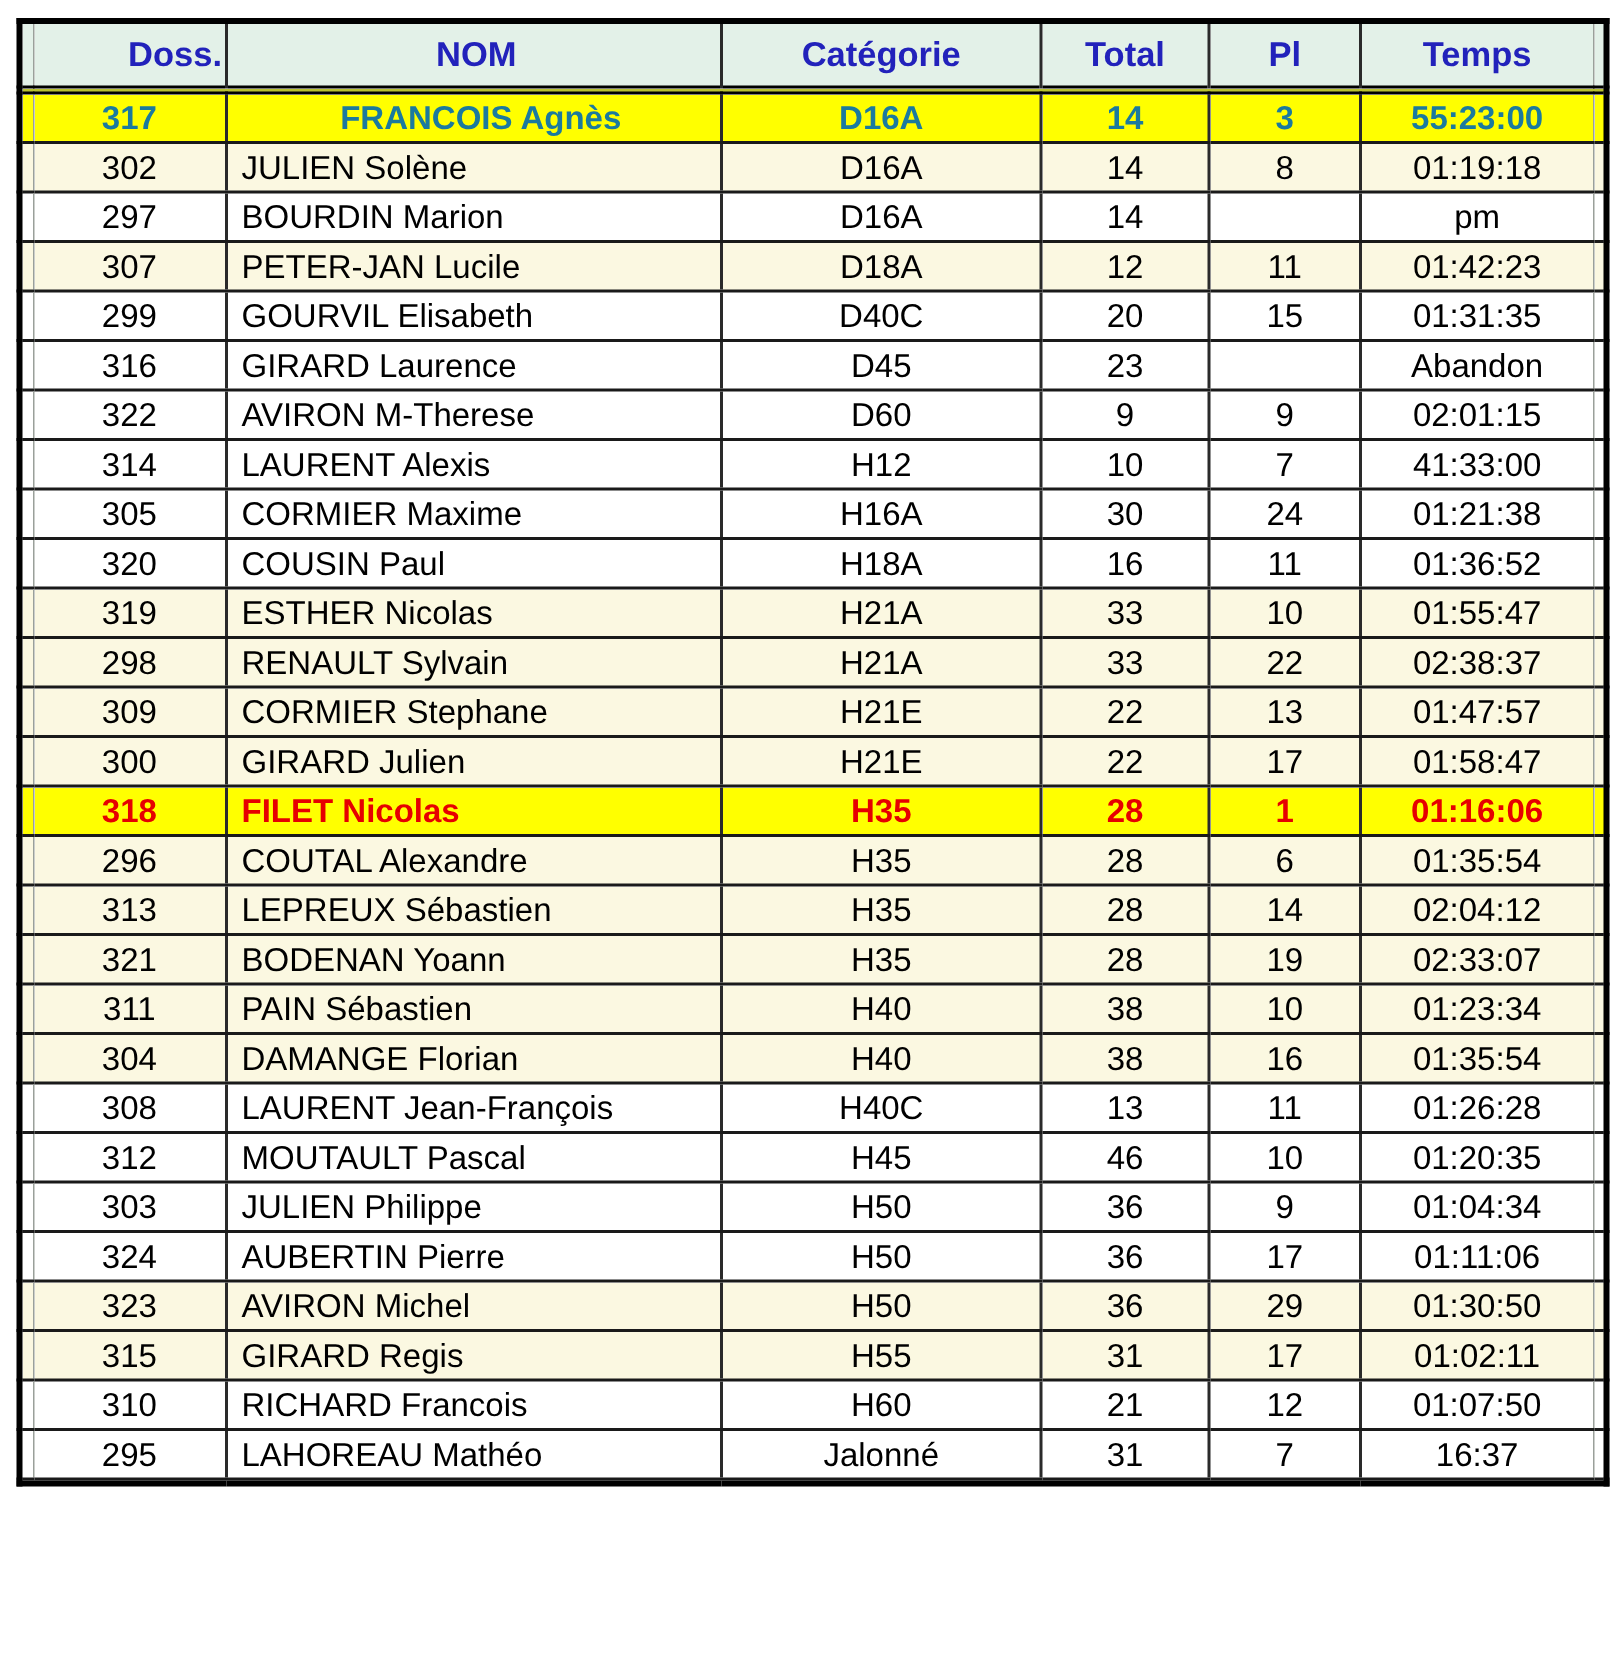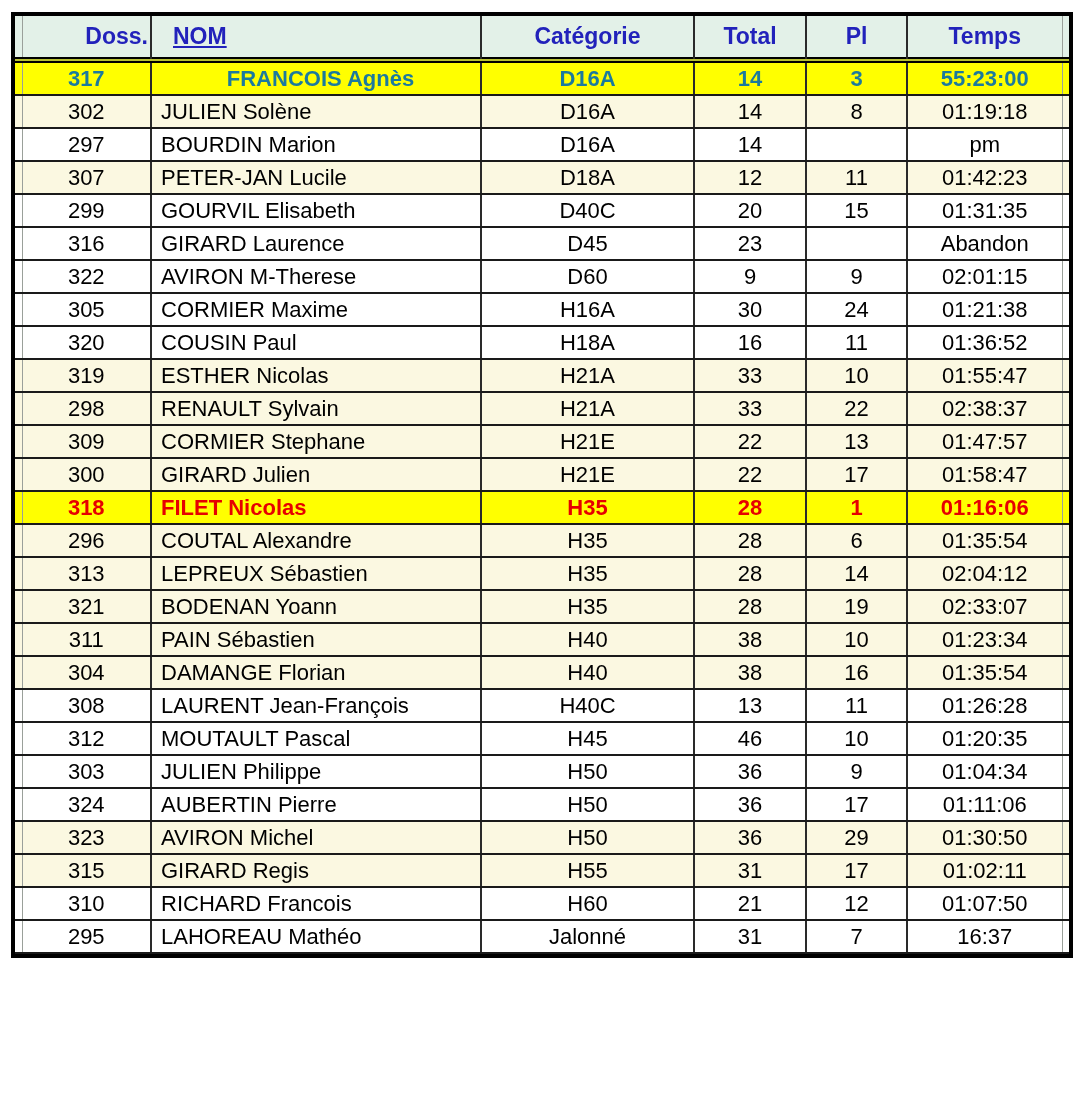--- a/index.html
+++ b/index.html
@@ -44,21 +44,21 @@
 
   
   thead th.hcell {
     background: var(--header-bg);
     color: var(--header-text);
     font-weight: bold;
     font-size: 23px;
     height: 44px;
   }
   thead th.h-doss  { text-align: right; padding-right: 2px; }
-  thead th.h-nom   { text-align: left;  padding-left: 21px; text-decoration: underline; }
+  thead th.h-nom   { text-align: center;  padding-left: 3px; }
   thead th.h-cat, thead th.h-total, thead th.h-pl, thead th.h-temps { text-align: center; }
   thead th.hedge { background: var(--header-bg); }
 
   
   tr.sep td {
     height: 4px;
     background: var(--sep-fill);
     border-top: 2px solid var(--outer);
     border-bottom: 2px solid var(--outer);
   }
@@ -181,20 +181,30 @@
           <td class="c-doss a-center">322</td>
           <td class="c-nom a-left">AVIRON M-Therese</td>
           <td class="c-cat a-center">D60</td>
           <td class="c-total a-center">9</td>
           <td class="c-pl a-center">9</td>
           <td class="c-temps a-center">02:01:15</td>
           <td class="edge-r"></td>
         </tr>
         <tr class="white">
           <td class="edge-l"></td>
+          <td class="c-doss a-center">314</td>
+          <td class="c-nom a-left">LAURENT Alexis</td>
+          <td class="c-cat a-center">H12</td>
+          <td class="c-total a-center">10</td>
+          <td class="c-pl a-center">7</td>
+          <td class="c-temps a-center">41:33:00</td>
+          <td class="edge-r"></td>
+        </tr>
+        <tr class="white">
+          <td class="edge-l"></td>
           <td class="c-doss a-center">305</td>
           <td class="c-nom a-left">CORMIER Maxime</td>
           <td class="c-cat a-center">H16A</td>
           <td class="c-total a-center">30</td>
           <td class="c-pl a-center">24</td>
           <td class="c-temps a-center">01:21:38</td>
           <td class="edge-r"></td>
         </tr>
         <tr class="white">
           <td class="edge-l"></td>

